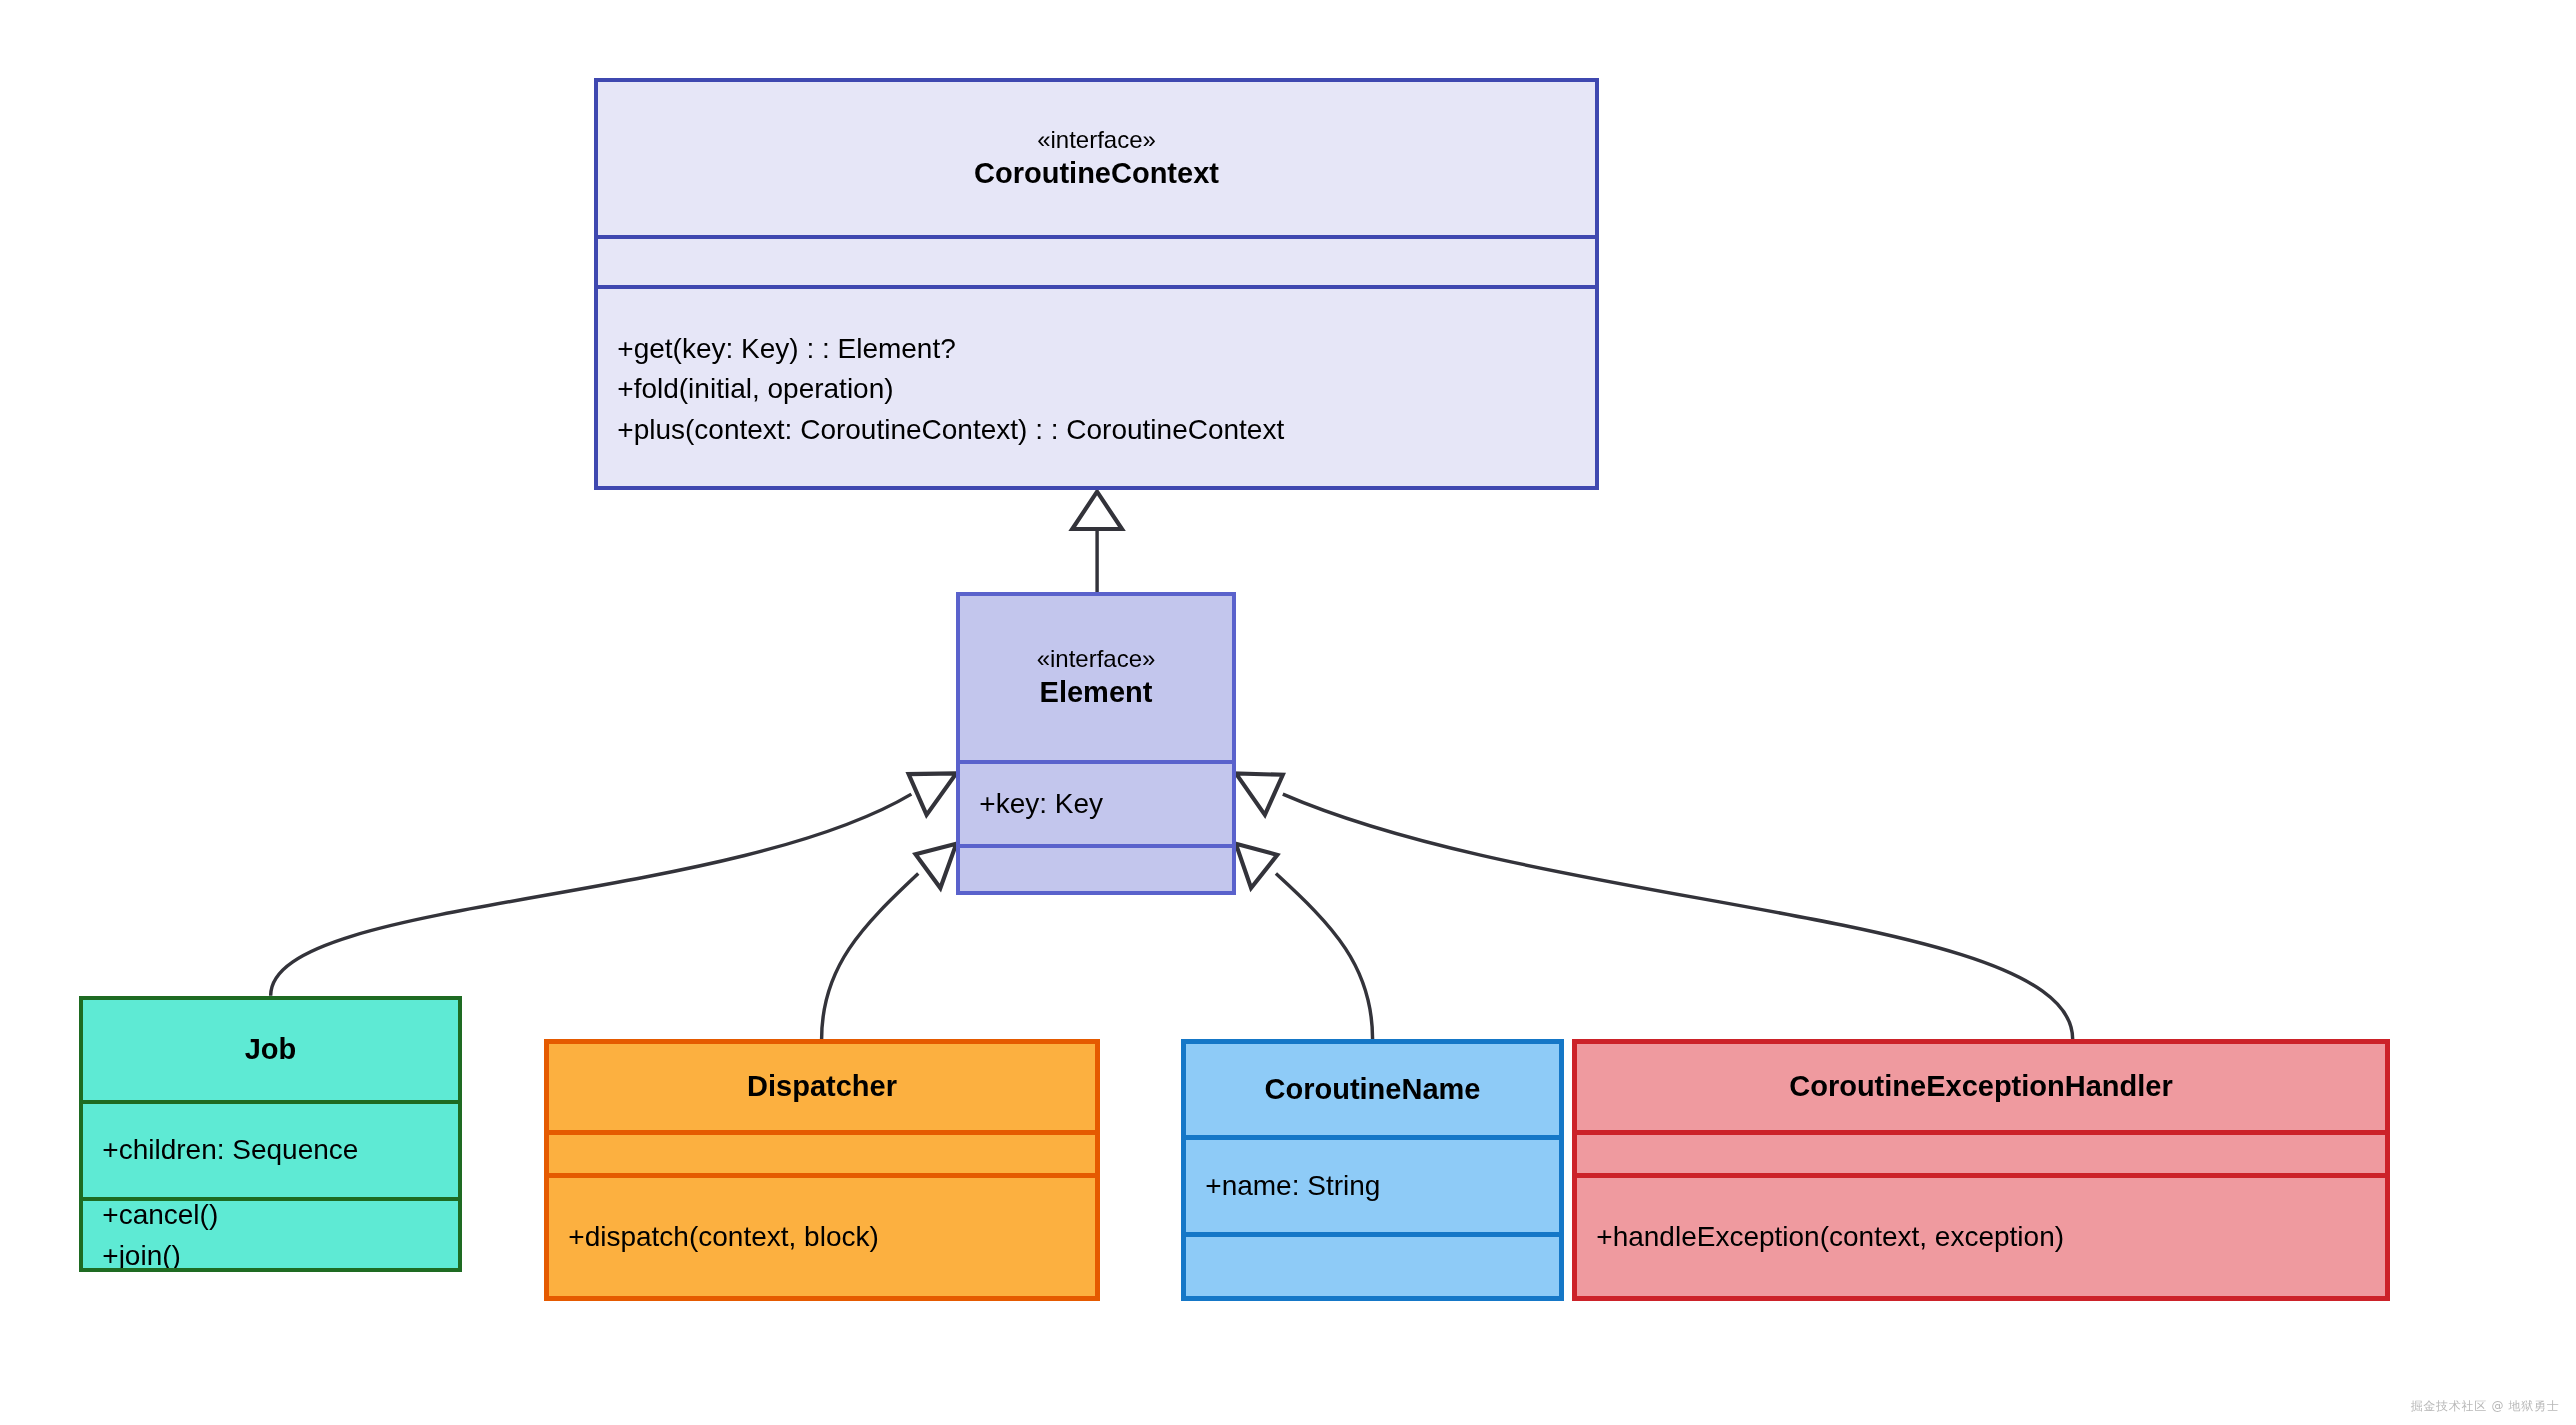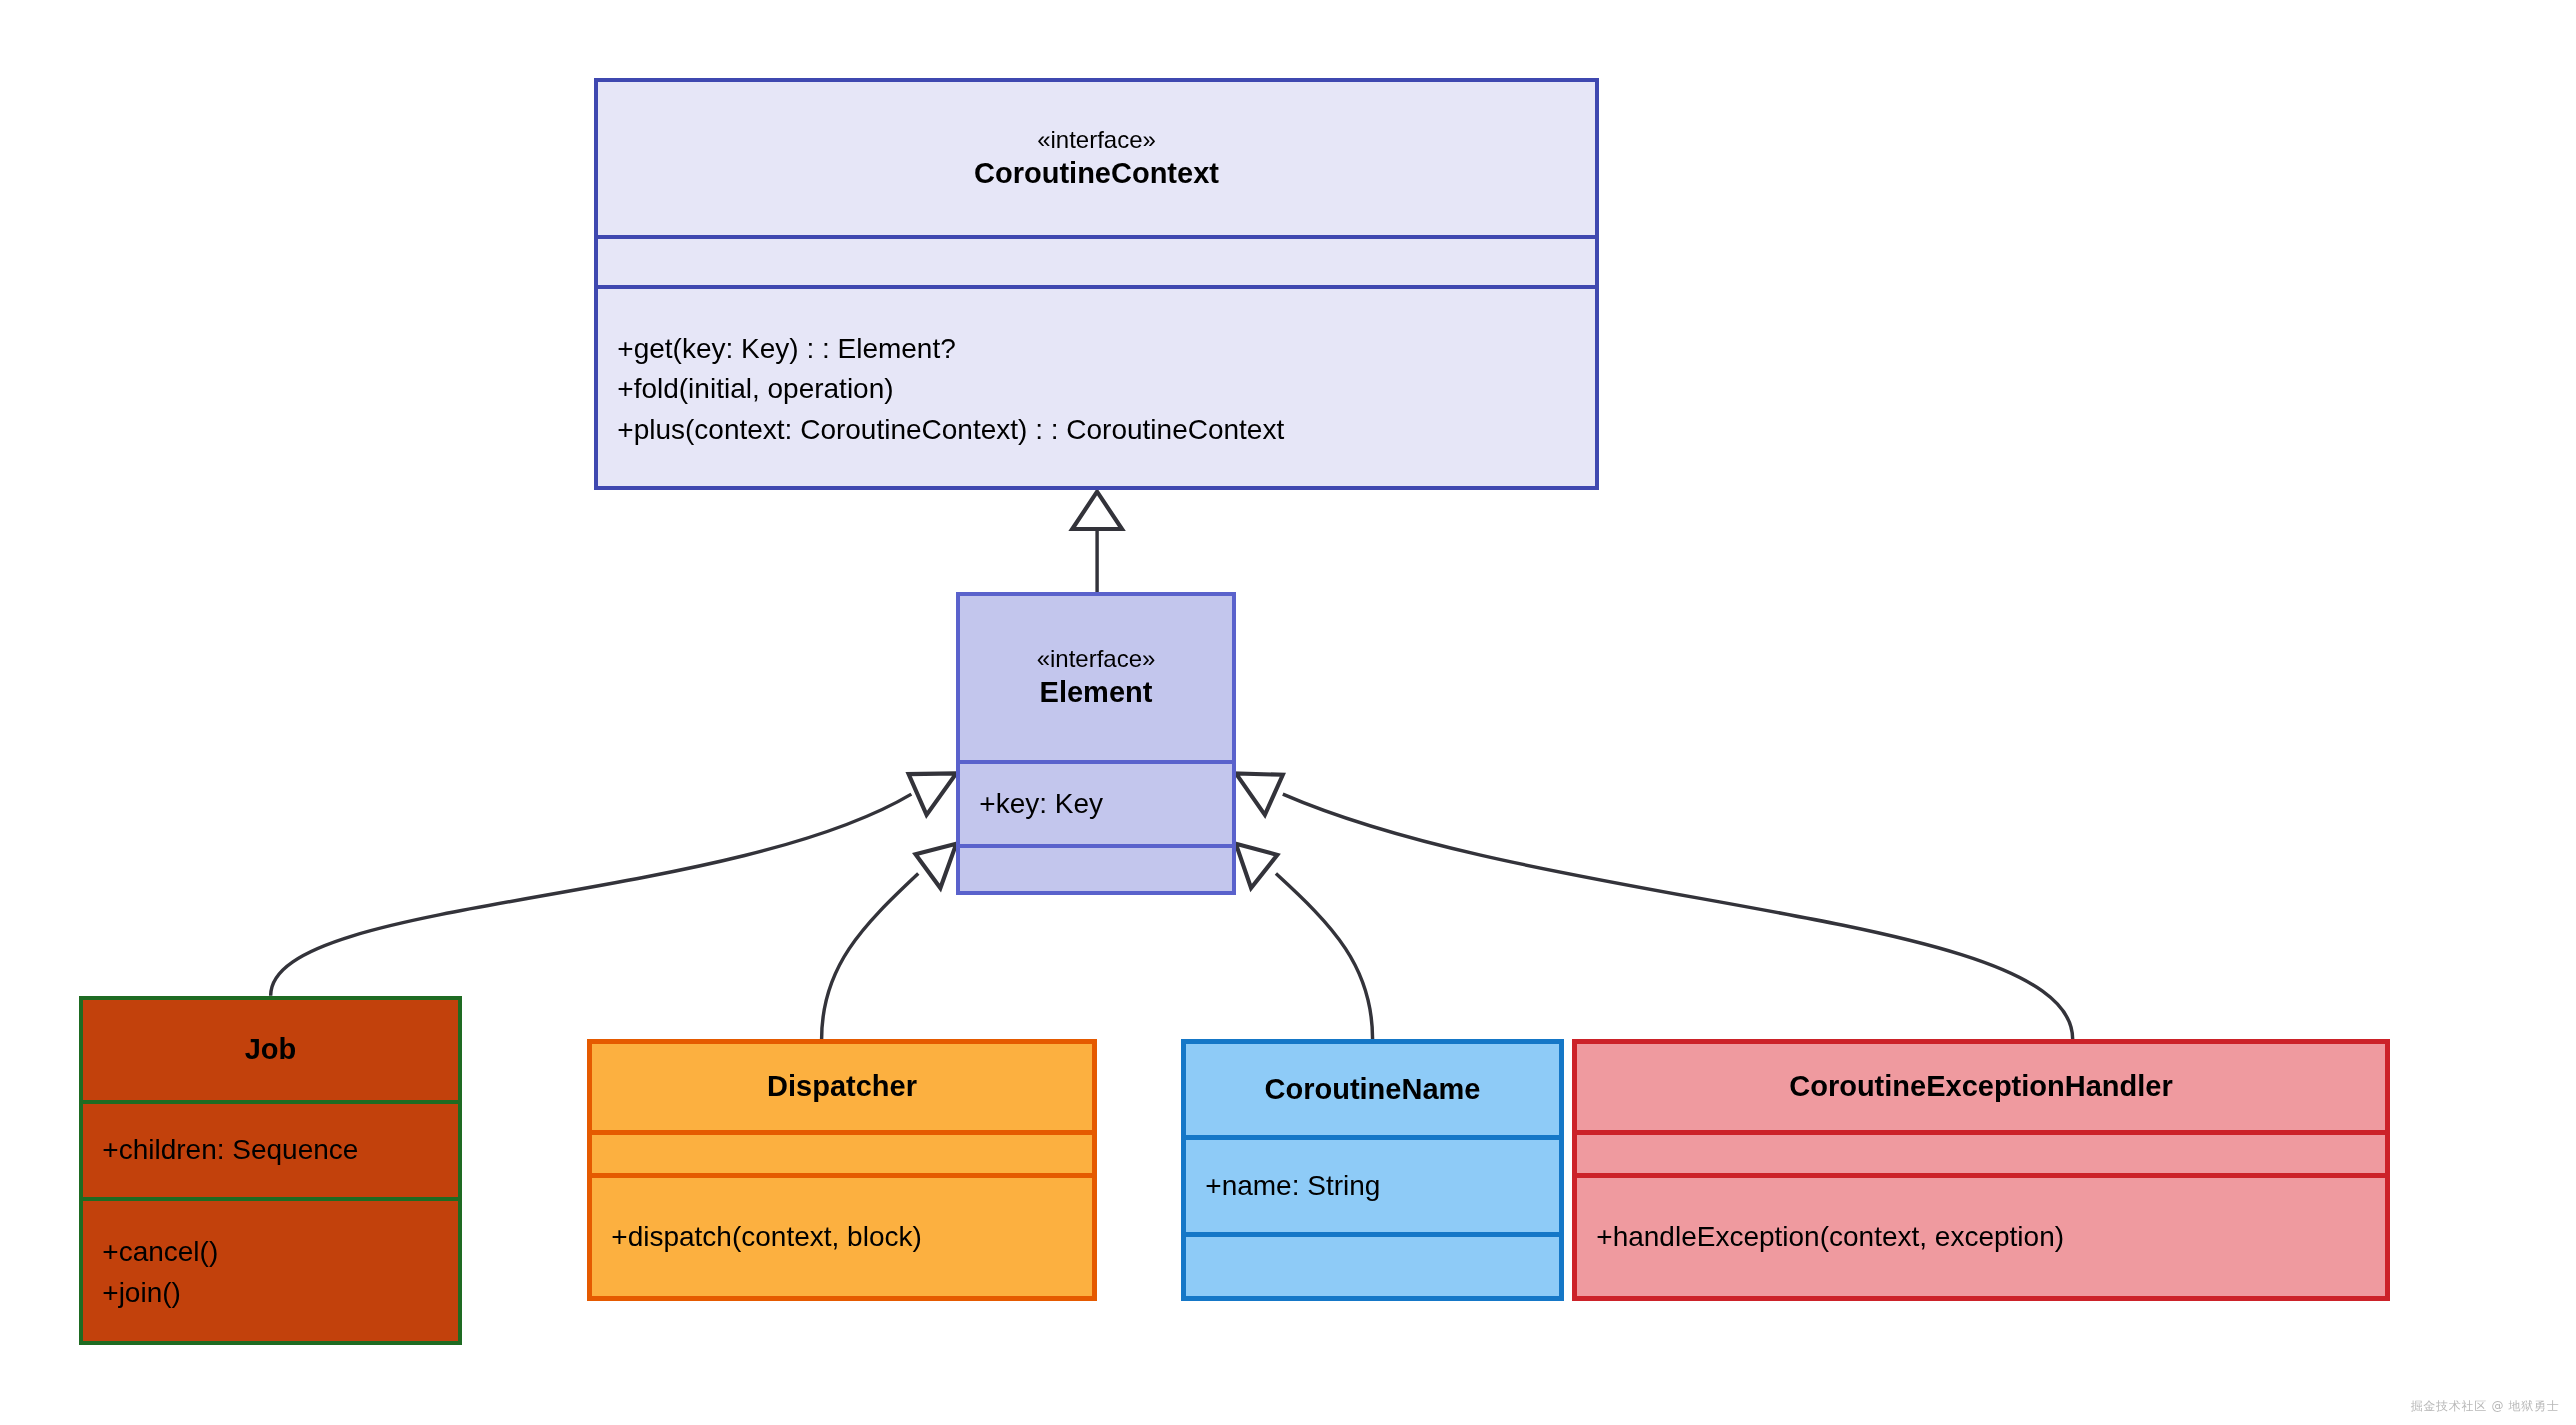--- a/index.html
+++ b/index.html
@@ -134,35 +134,35 @@
     <div class="compartment head" style="height:164px;">
       <div class="stereotype">«interface»</div>
       <div class="classname">Element</div>
     </div>
     <div class="compartment divider-top" style="height:84px; border-top-color:#5a62cc; border-top-width:4.1px;">
       <div class="member">+key: Key</div>
     </div>
     <div class="compartment divider-top empty-compartment" style="flex:1; border-top-color:#5a62cc; border-top-width:4.1px;"></div>
   </div>
 
-  <div class="uml-box" style="left:79px; top:996px; width:383px; height:349px;
-              background:#c2410c; border-color:#1e6b22; border-width:4.8px;">
+  <div class="uml-box" style="left:79px; top:996px; width:383px; height:276px;
+              background:#5eead4; border-color:#1e6b22; border-width:4.8px;">
     <div class="compartment head" style="height:100px;">
       <div class="classname">Job</div>
     </div>
     <div class="compartment divider-top" style="height:97px; border-top-color:#1e6b22; border-top-width:4.8px;">
       <div class="member">+children: Sequence</div>
     </div>
     <div class="compartment divider-top" style="flex:1; border-top-color:#1e6b22; border-top-width:4.8px; padding-top:3px;">
       <div class="member">+cancel()</div>
       <div class="member">+join()</div>
     </div>
   </div>
 
-  <div class="uml-box" style="left:587px; top:1039px; width:510px; height:262px;
+  <div class="uml-box" style="left:544px; top:1039px; width:556px; height:262px;
               background:#fcb040; border-color:#e55a00; border-width:5.5px;">
     <div class="compartment head" style="height:86px;">
       <div class="classname">Dispatcher</div>
     </div>
     <div class="compartment divider-top empty-compartment" style="height:43px; border-top-color:#e55a00; border-top-width:5.5px;"></div>
     <div class="compartment divider-top" style="flex:1; border-top-color:#e55a00; border-top-width:5.5px;">
       <div class="member">+dispatch(context, block)</div>
     </div>
   </div>
 

